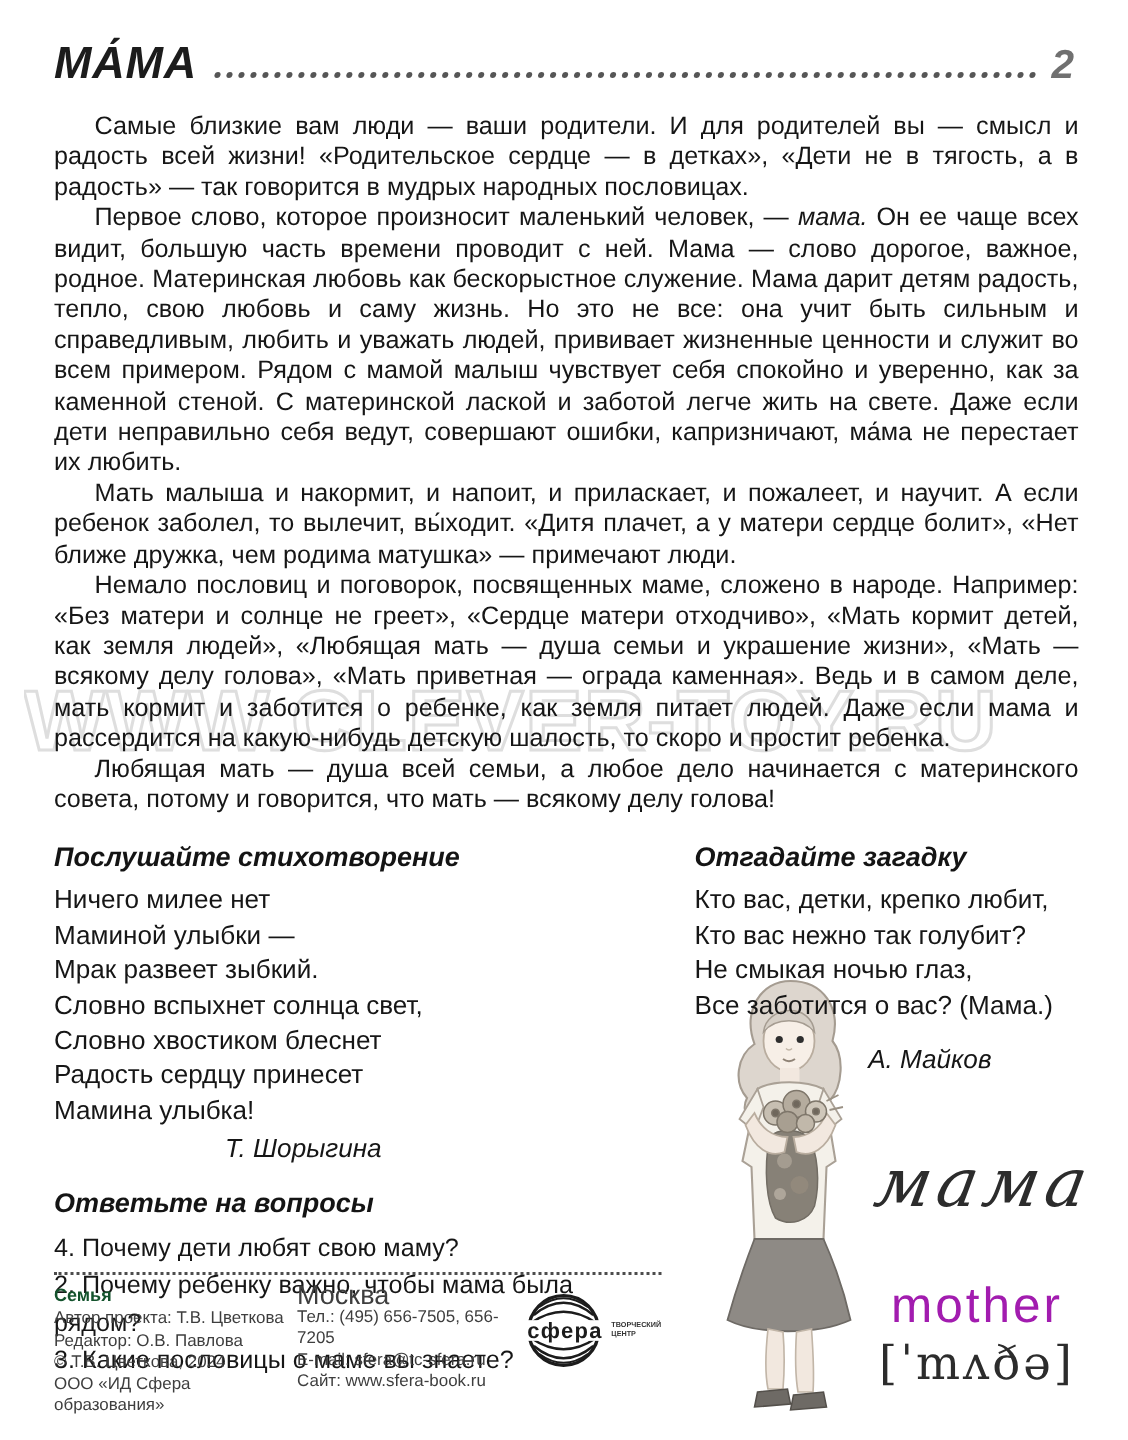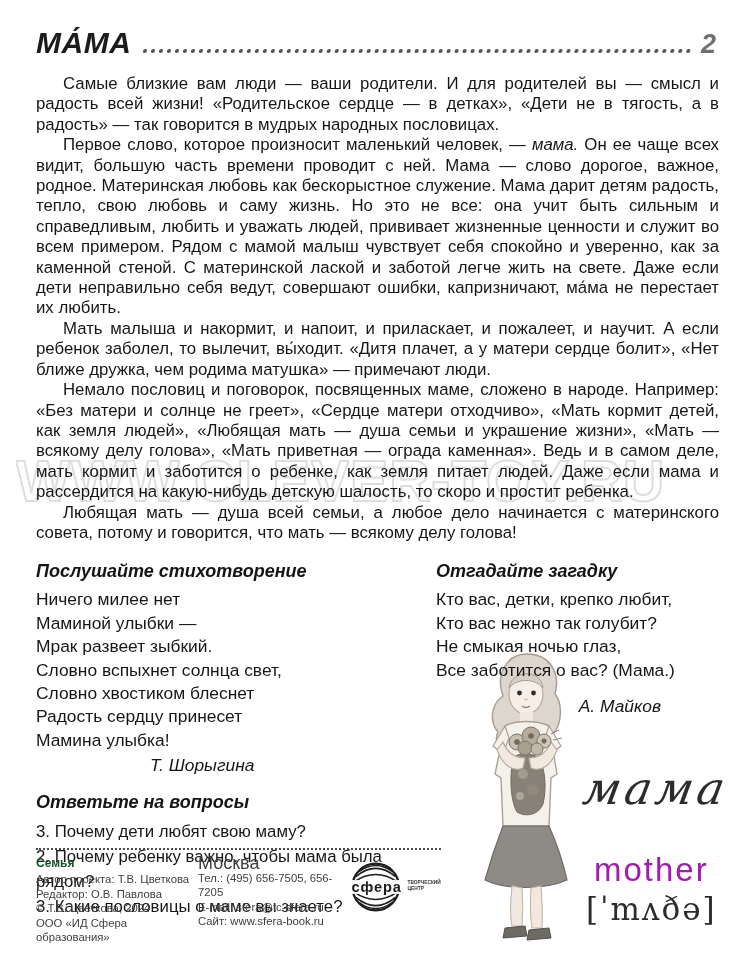--- a/index.html
+++ b/index.html
@@ -45,21 +45,21 @@
     font-size:57px;font-weight:bold;letter-spacing:1px;
     color:transparent;
     -webkit-text-stroke:2px #dedede;
     white-space:nowrap;overflow:hidden;
     user-select:none;
   }
   
   .cols{
     display:flex;
     margin:18px 33px 0 36px;
-    position:relative;z-index:2;
+    position:relative;z-index:2;gap:27px;
   }
   .col-left{flex:0 0 400px;}
   .col-right{flex:1;}
   .sec-h{
     font-size:18px;font-weight:bold;font-style:italic;
     margin:0 0 6px 0;color:#141414;
   }
   .poem-line,.riddle-line{font-size:17.4px;line-height:23.4px;}
   .poem-author{
     font-style:italic;font-size:17.4px;margin:3px 0 0 114px;
@@ -133,21 +133,21 @@
       <div class="poem-line">Ничего милее нет</div>
       <div class="poem-line">Маминой улыбки —</div>
       <div class="poem-line">Мрак развеет зыбкий.</div>
       <div class="poem-line">Словно вспыхнет солнца свет,</div>
       <div class="poem-line">Словно хвостиком блеснет</div>
       <div class="poem-line">Радость сердцу принесет</div>
       <div class="poem-line">Мамина улыбка!</div>
       <div class="poem-author">Т. Шорыгина</div>
 
       <div class="sec-h q-h">Ответьте на вопросы</div>
-      <div class="q-line">3. Почему дети любят свою маму?</div>
+      <div class="q-line">4. Почему дети любят свою маму?</div>
       <div class="q-line">2. Почему ребенку важно, чтобы мама была рядом?</div>
       <div class="q-line">3. Какие пословицы о маме вы знаете?</div>
     </div>
 
     <div class="col-right">
       <div class="sec-h">Отгадайте загадку</div>
       <div class="riddle-line">Кто вас, детки, крепко любит,</div>
       <div class="riddle-line">Кто вас нежно так голубит?</div>
       <div class="riddle-line">Не смыкая ночью глаз,</div>
       <div class="riddle-line"><span>Все заботится о вас? </span><span class="it">(Мама.)</span></div>

